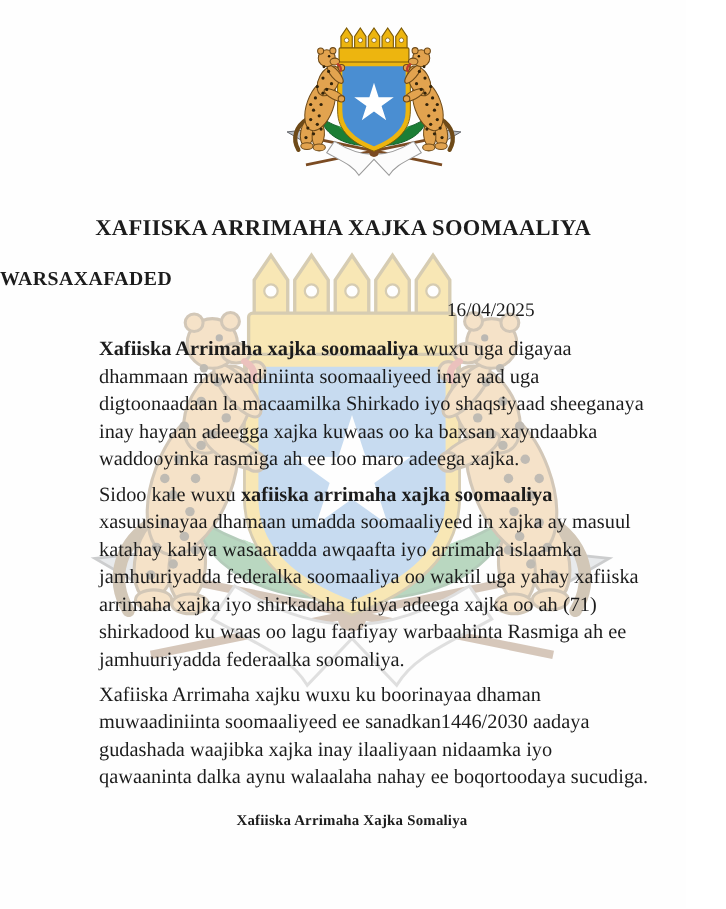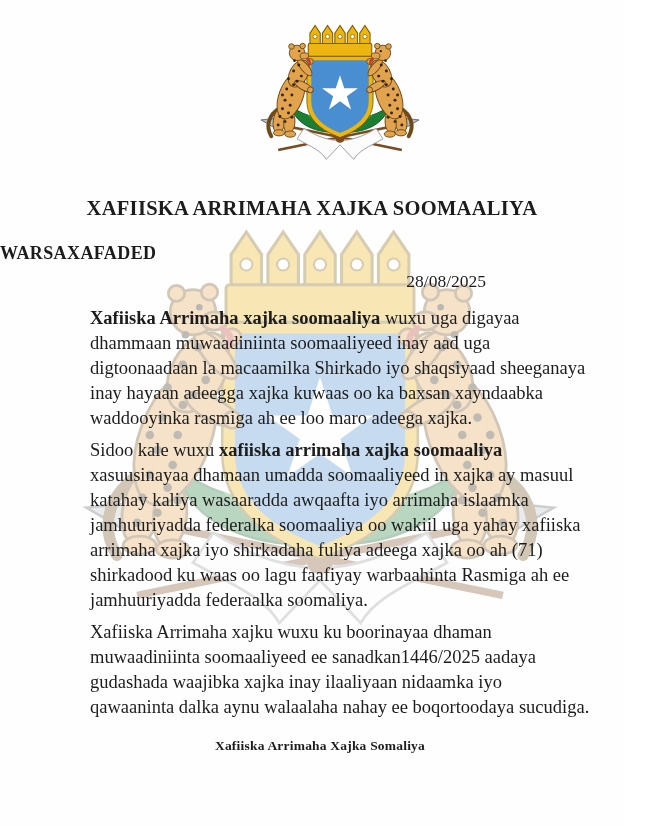--- a/index.html
+++ b/index.html
@@ -139,22 +139,22 @@
   </div>
 
   <div class="emblem">
     <svg width="172" height="146" viewBox="0 0 200 170">
       <use href="#coa"></use>
     </svg>
   </div>
 
   <h1 class="doc-title">XAFIISKA ARRIMAHA XAJKA SOOMAALIYA</h1>
   <h2 class="doc-subtitle">WARSAXAFADED</h2>
-  <div class="doc-date">28/08/2025</div>
+  <div class="doc-date">16/04/2025</div>
 
   <div class="doc-body">
       <p><b>Xafiiska Arrimaha xajka soomaaliya</b><span> wuxu uga digayaa dhammaan muwaadiniinta soomaaliyeed inay aad uga digtoonaadaan la macaamilka Shirkado iyo shaqsiyaad sheeganaya inay hayaan adeegga xajka kuwaas oo ka baxsan xayndaabka waddooyinka rasmiga ah ee loo maro adeega xajka.</span></p>
       <p><span>Sidoo kale wuxu </span><b>xafiiska arrimaha xajka soomaaliya</b><span> xasuusinayaa dhamaan umadda soomaaliyeed in xajka ay masuul katahay kaliya wasaaradda awqaafta iyo arrimaha islaamka jamhuuriyadda federalka soomaaliya oo wakiil uga yahay xafiiska arrimaha xajka iyo shirkadaha fuliya adeega xajka oo ah (71) shirkadood ku waas oo lagu faafiyay warbaahinta Rasmiga ah ee jamhuuriyadda federaalka soomaliya.</span></p>
-      <p><span>Xafiiska Arrimaha xajku wuxu ku boorinayaa dhaman muwaadiniinta soomaaliyeed ee sanadkan1446/2025 aadaya gudashada waajibka xajka inay ilaaliyaan nidaamka iyo qawaaninta dalka aynu walaalaha nahay ee boqortoodaya sucudiga.</span></p>
+      <p><span>Xafiiska Arrimaha xajku wuxu ku boorinayaa dhaman muwaadiniinta soomaaliyeed ee sanadkan1446/2030 aadaya gudashada waajibka xajka inay ilaaliyaan nidaamka iyo qawaaninta dalka aynu walaalaha nahay ee boqortoodaya sucudiga.</span></p>
     </div>
 
   <div class="doc-footer">Xafiiska Arrimaha Xajka Somaliya</div>
 </div>
 
 </body></html>

